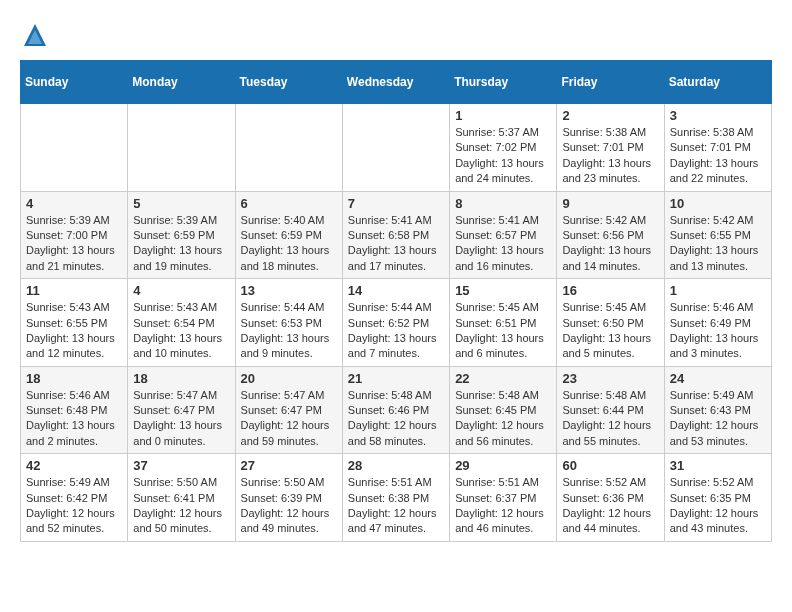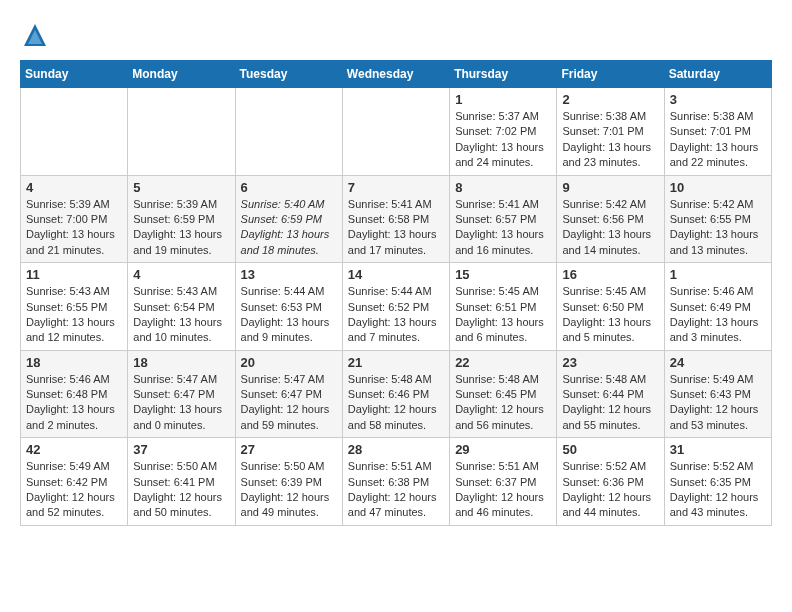--- a/index.html
+++ b/index.html
@@ -45,21 +45,21 @@
       color: #333;
     }
     .calendar-table {
       width: 100%;
       border-collapse: collapse;
       font-size: 11px;
     }
     .calendar-table thead th {
       background-color: #1a6faf;
       color: #fff;
-      padding: 6px 4px;
+      padding: 14px 4px;
       text-align: left;
       font-weight: bold;
       font-size: 12px;
       border: 1px solid #1a6faf;
     }
     .calendar-table tbody td {
       border: 1px solid #ccc;
       vertical-align: top;
       padding: 4px 5px;
       height: 85px;
@@ -156,21 +156,21 @@
         </td>
         <td>
           <div class="cell-date">5</div>
           <div class="cell-info" style="white-space: pre-line;">Sunrise: 5:39 AM
 Sunset: 6:59 PM
 Daylight: 13 hours
 and 19 minutes.</div>
         </td>
         <td>
           <div class="cell-date">6</div>
-          <div class="cell-info" style="white-space: pre-line; font-style: italic;">Sunrise: 5:40 AM
+          <div class="cell-info" style="white-space: pre-line;">Sunrise: 5:40 AM
 Sunset: 6:59 PM
 Daylight: 13 hours
 and 18 minutes.</div>
         </td>
         <td>
           <div class="cell-date">7</div>
           <div class="cell-info" style="white-space: pre-line;">Sunrise: 5:41 AM
 Sunset: 6:58 PM
 Daylight: 13 hours
 and 17 minutes.</div>
@@ -329,21 +329,21 @@
 and 47 minutes.</div>
         </td>
         <td>
           <div class="cell-date">29</div>
           <div class="cell-info" style="white-space: pre-line;">Sunrise: 5:51 AM
 Sunset: 6:37 PM
 Daylight: 12 hours
 and 46 minutes.</div>
         </td>
         <td>
-          <div class="cell-date">50</div>
+          <div class="cell-date">60</div>
           <div class="cell-info" style="white-space: pre-line;">Sunrise: 5:52 AM
 Sunset: 6:36 PM
 Daylight: 12 hours
 and 44 minutes.</div>
         </td>
         <td>
           <div class="cell-date">31</div>
           <div class="cell-info" style="white-space: pre-line;">Sunrise: 5:52 AM
 Sunset: 6:35 PM
 Daylight: 12 hours

